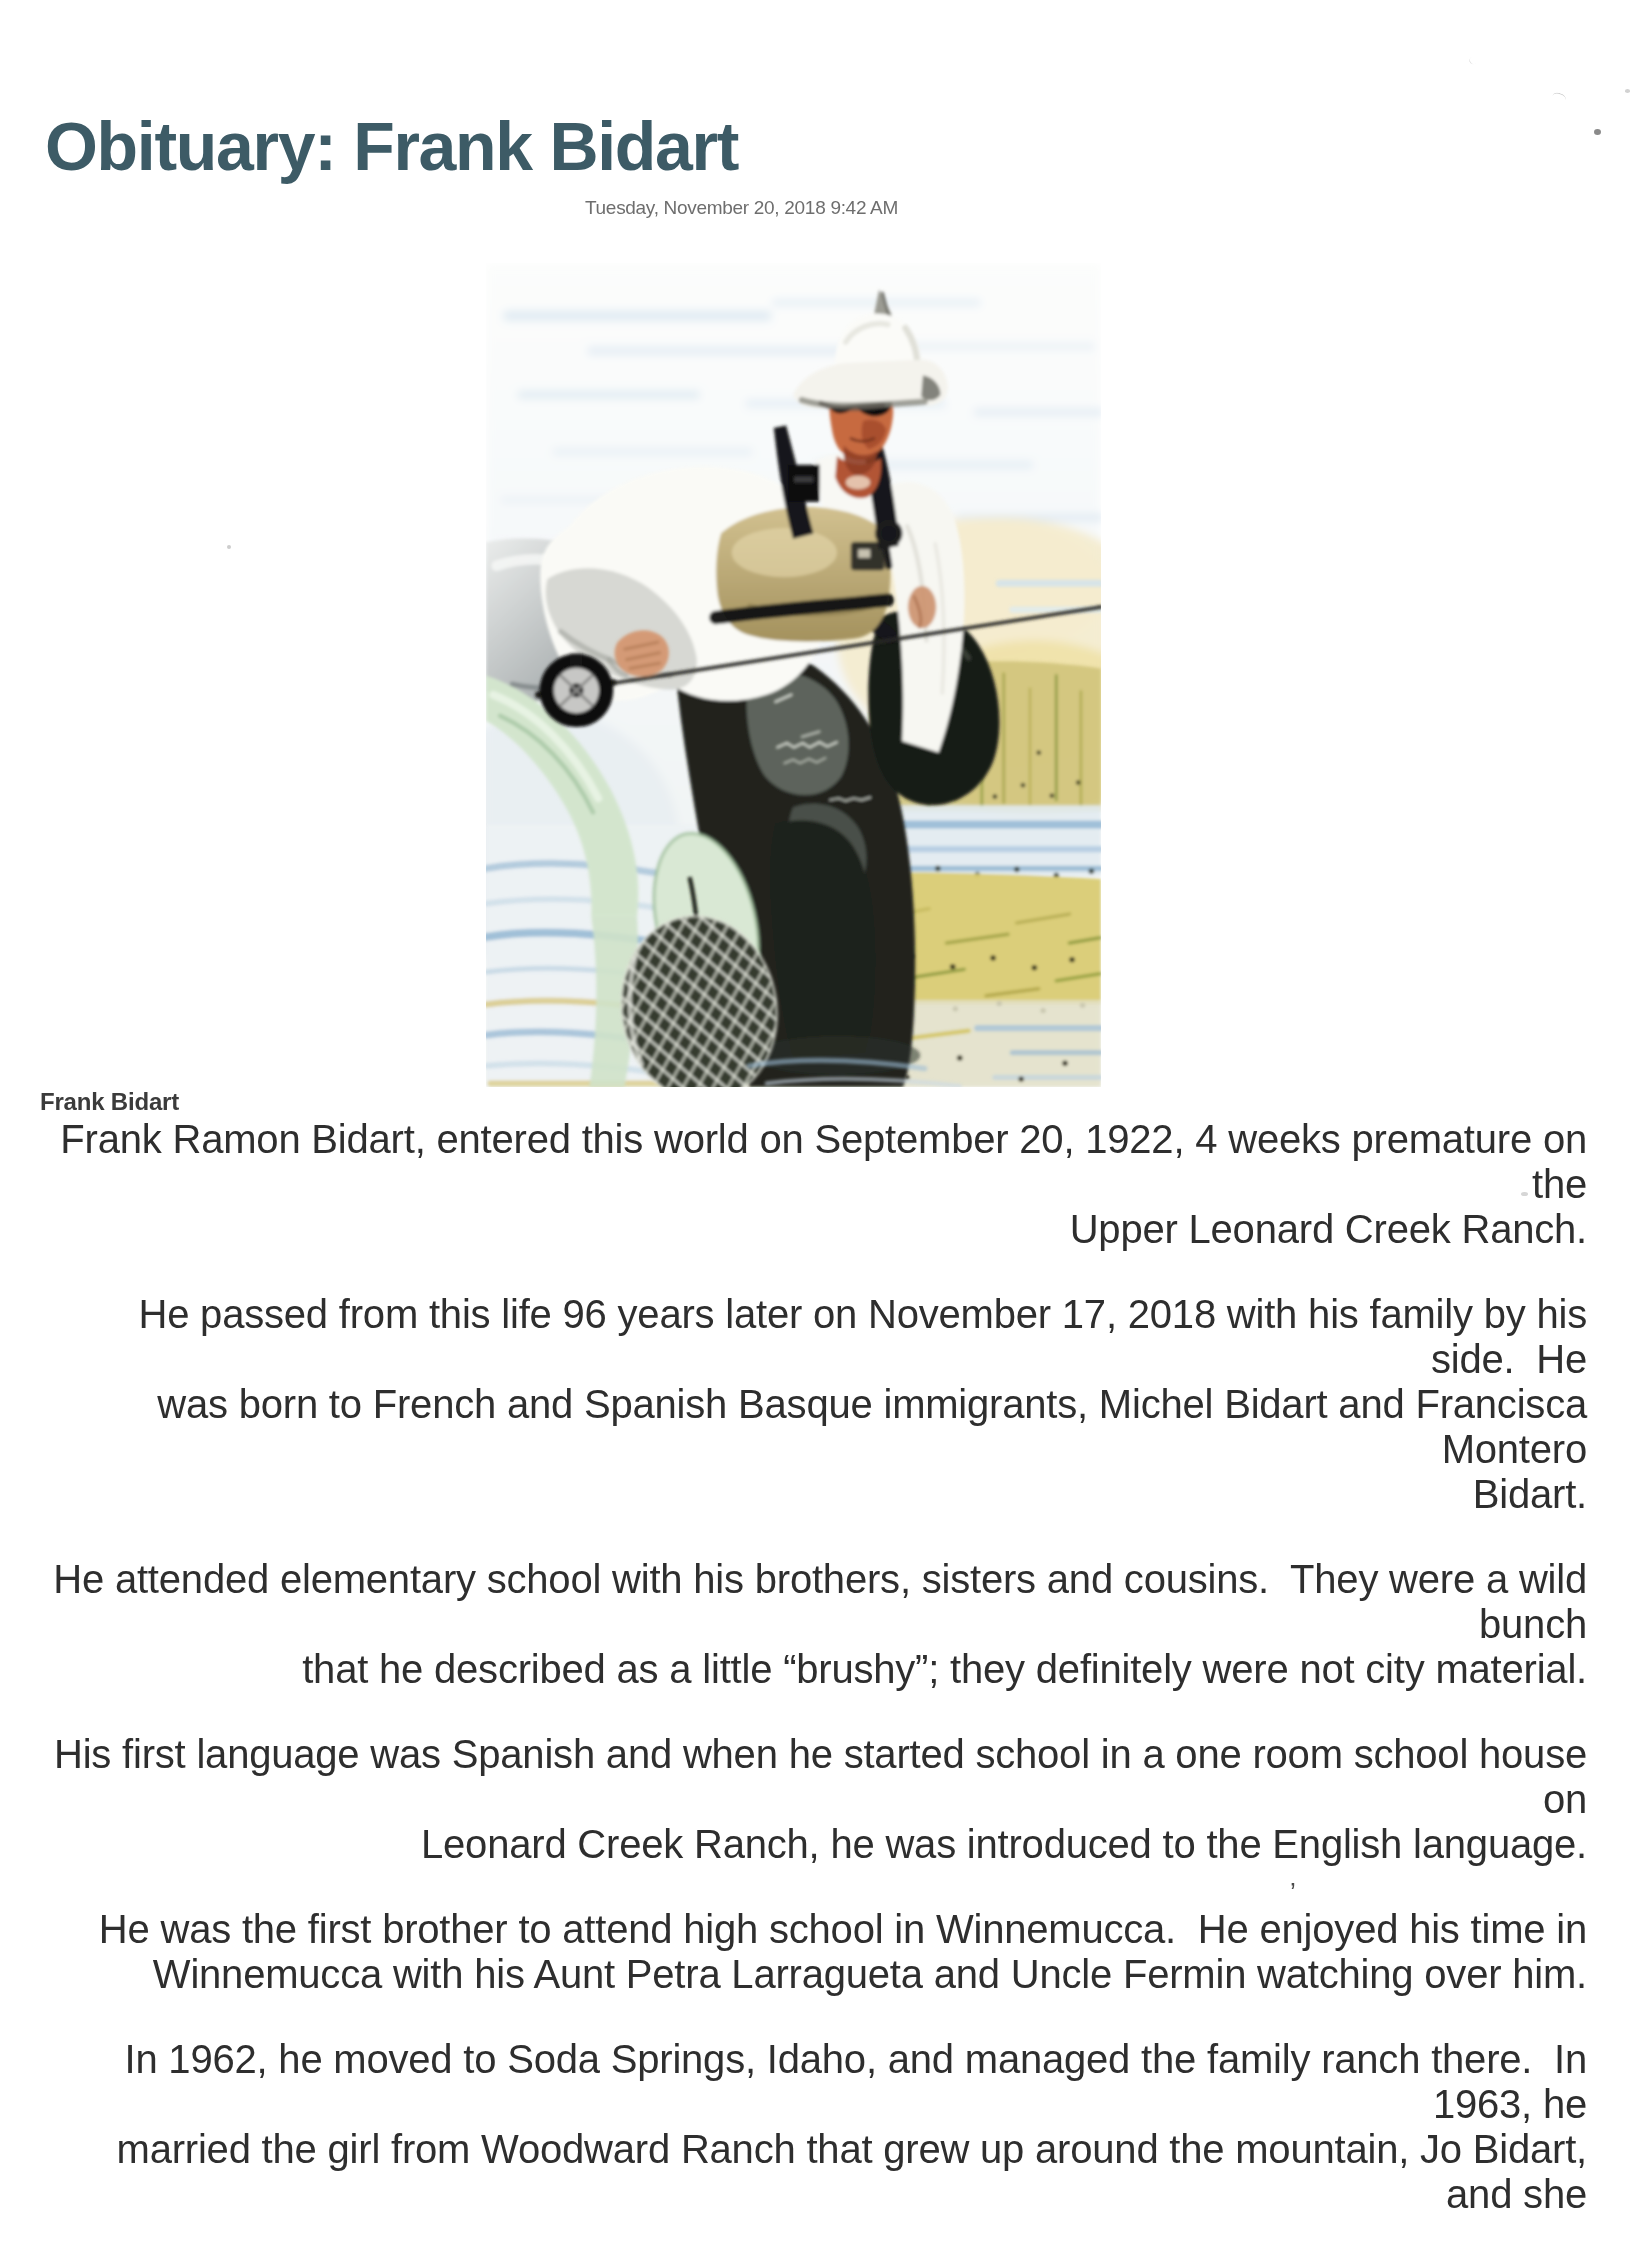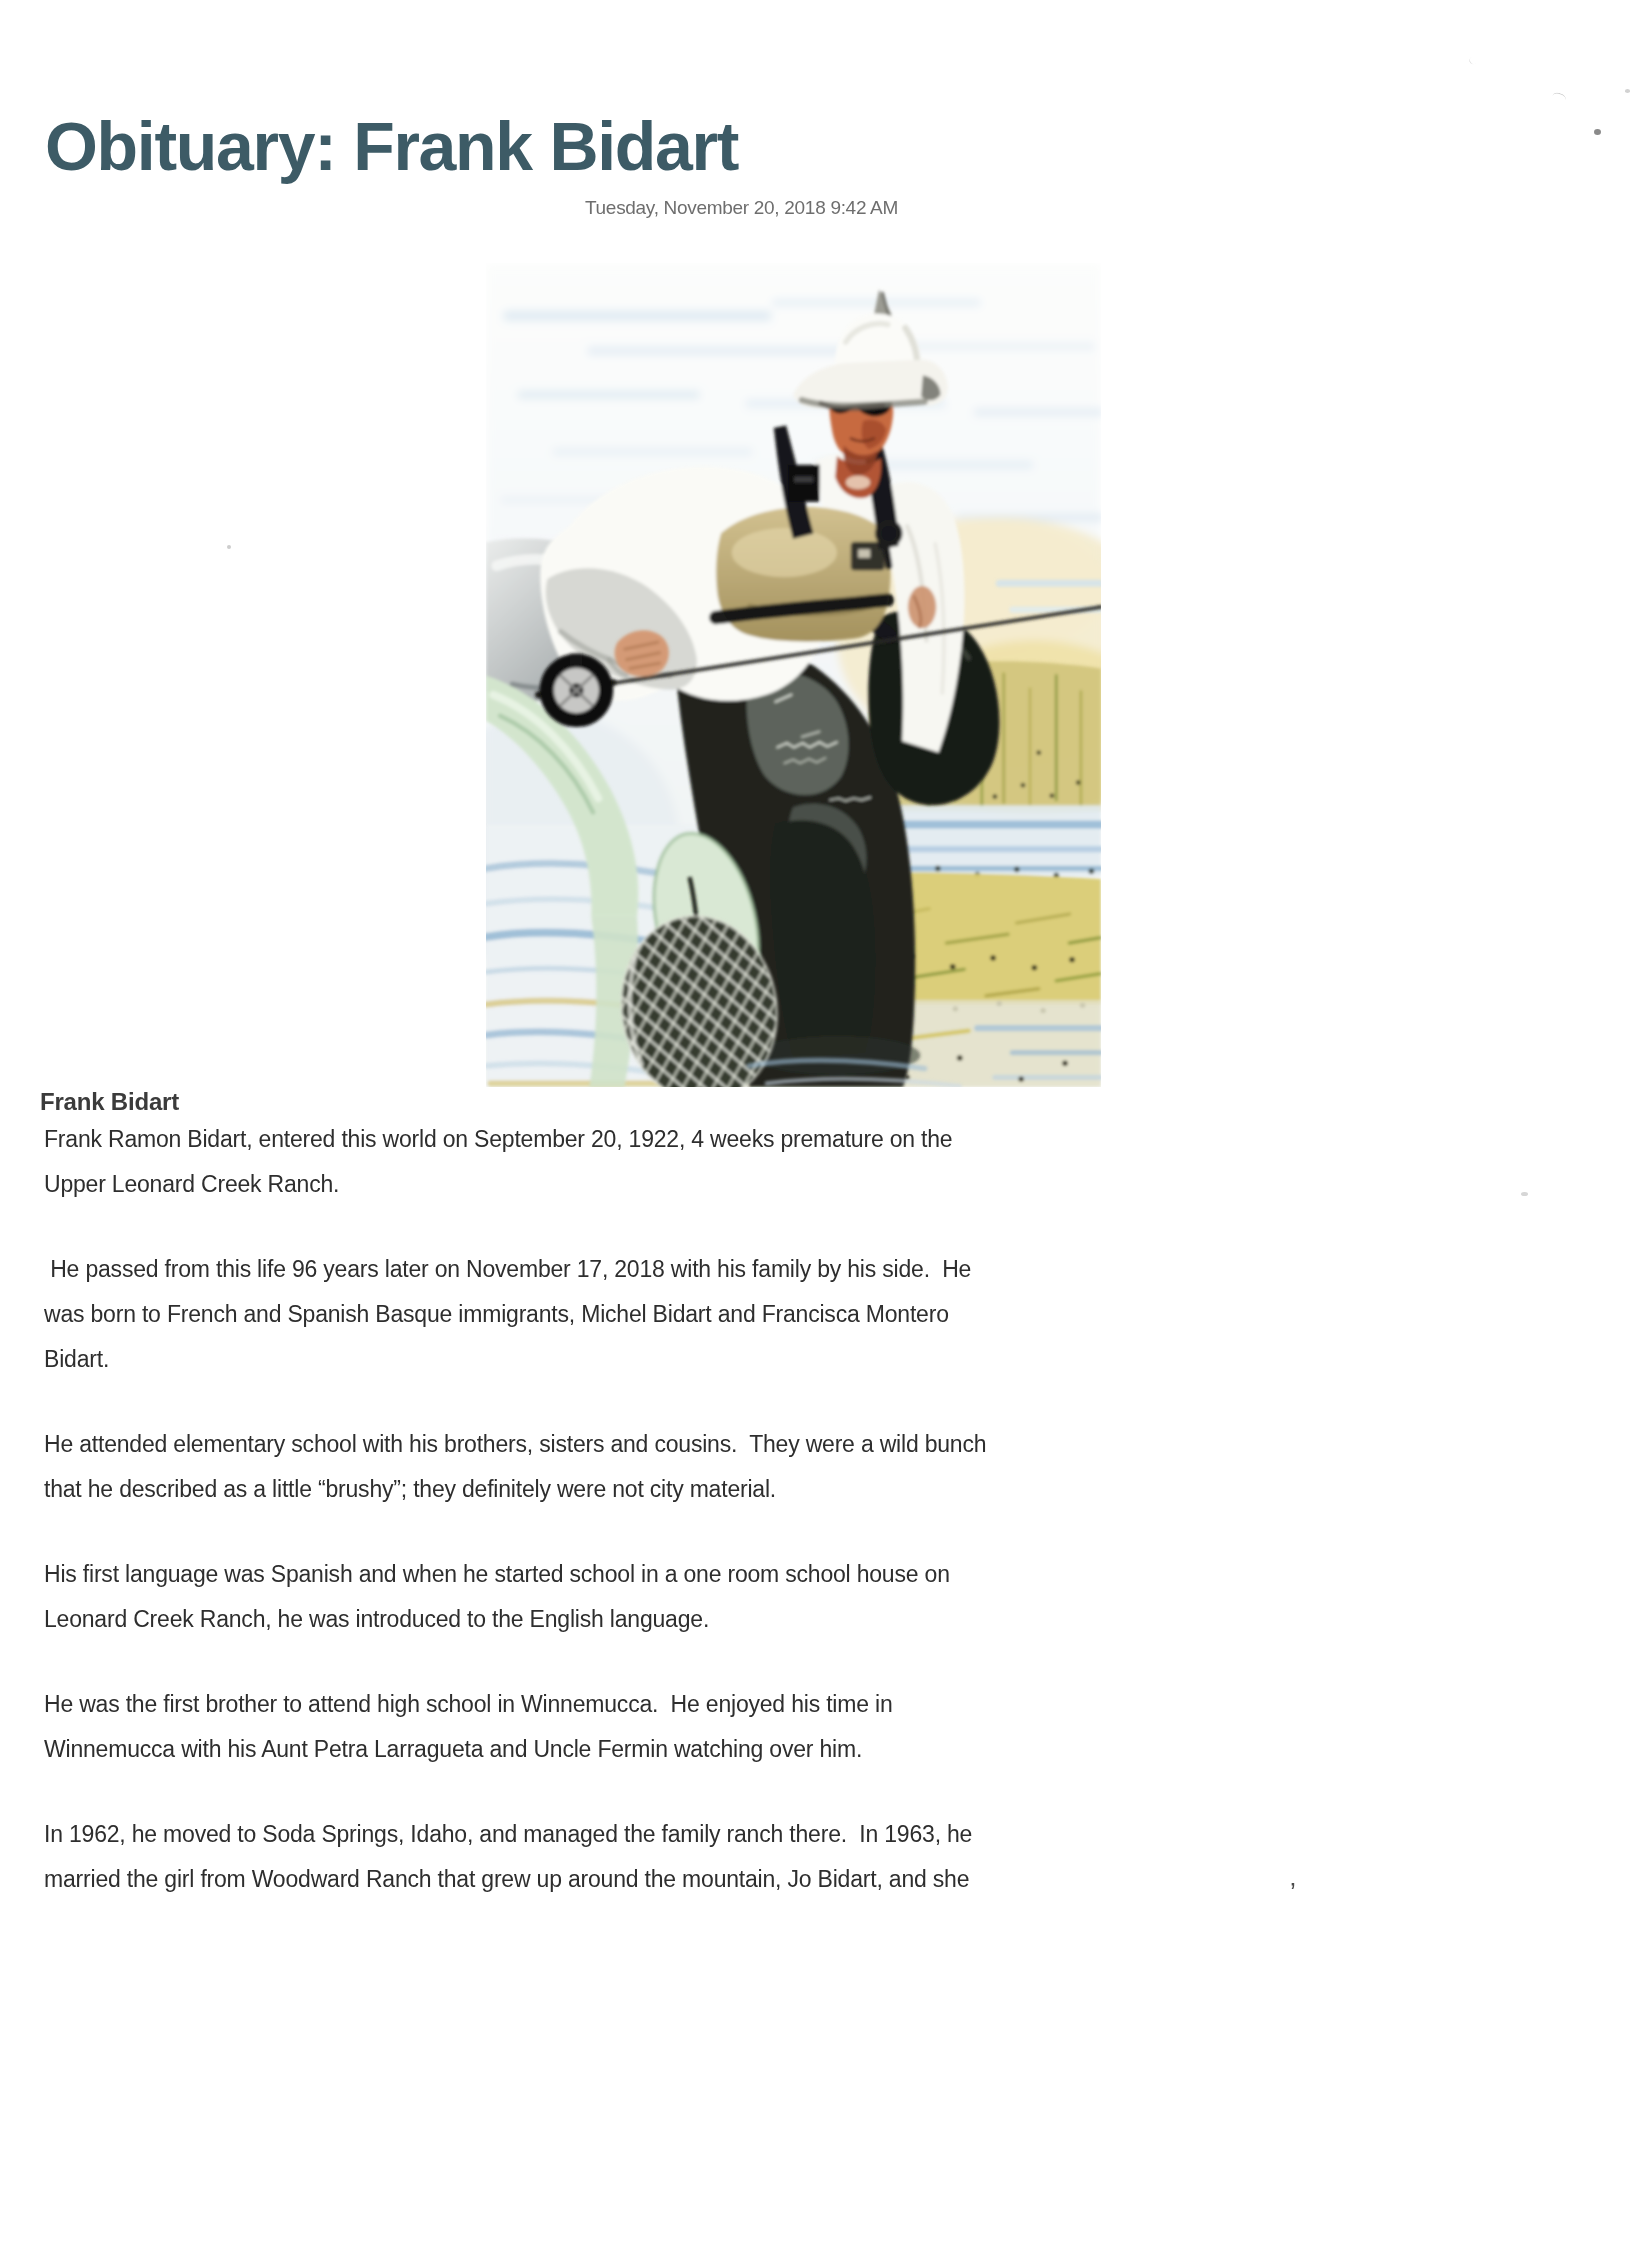--- a/index.html
+++ b/index.html
@@ -4,20 +4,21 @@
 <title>Obituary: Frank Bidart</title>
 <style>
   html,body{margin:0;padding:0;background:#ffffff;}
   .page{
     position:relative;
     width:1649px;height:2247px;
     background:#ffffff;
     overflow:hidden;
     font-family:"Liberation Sans", sans-serif;
     color:#2e2e2e;
+    text-align:right;
   }
   .page-title{
     position:absolute;left:45px;top:112px;margin:0;
     font-size:68px;font-weight:bold;line-height:1;
     letter-spacing:-1.3px;color:#3d5b66;
     font-family:"Liberation Sans", sans-serif;
   }
   .date-line{
     position:absolute;left:585px;top:197px;
     font-size:19px;letter-spacing:-0.3px;color:#6e6e6e;
@@ -28,21 +29,21 @@
   .photo-frame svg{display:block;width:615px;height:824px;}
   .photo-caption{
     position:absolute;left:40px;top:1088px;
     font-size:24px;color:#3b3b3b;letter-spacing:-0.2px;font-weight:bold;
   }
   .body-copy{
     position:absolute;left:40px;top:1117px;width:1547px;
   }
   .para{
     margin:0 0 40px 4px;
-    font-size:23px;line-height:45px;
+    font-size:40px;line-height:45px;
     color:#2e2e2e;letter-spacing:-0.2px;
     white-space:pre-wrap;
   }
   
   .stray-mark{
     position:absolute;left:1290px;top:1877px;
     font-size:26px;color:#4a4a4a;
   }
   .speck{position:absolute;border-radius:50%;}
   .speck-a{left:1625px;top:89px;width:5.3px;height:3.5px;background:#d2d2d2;}

